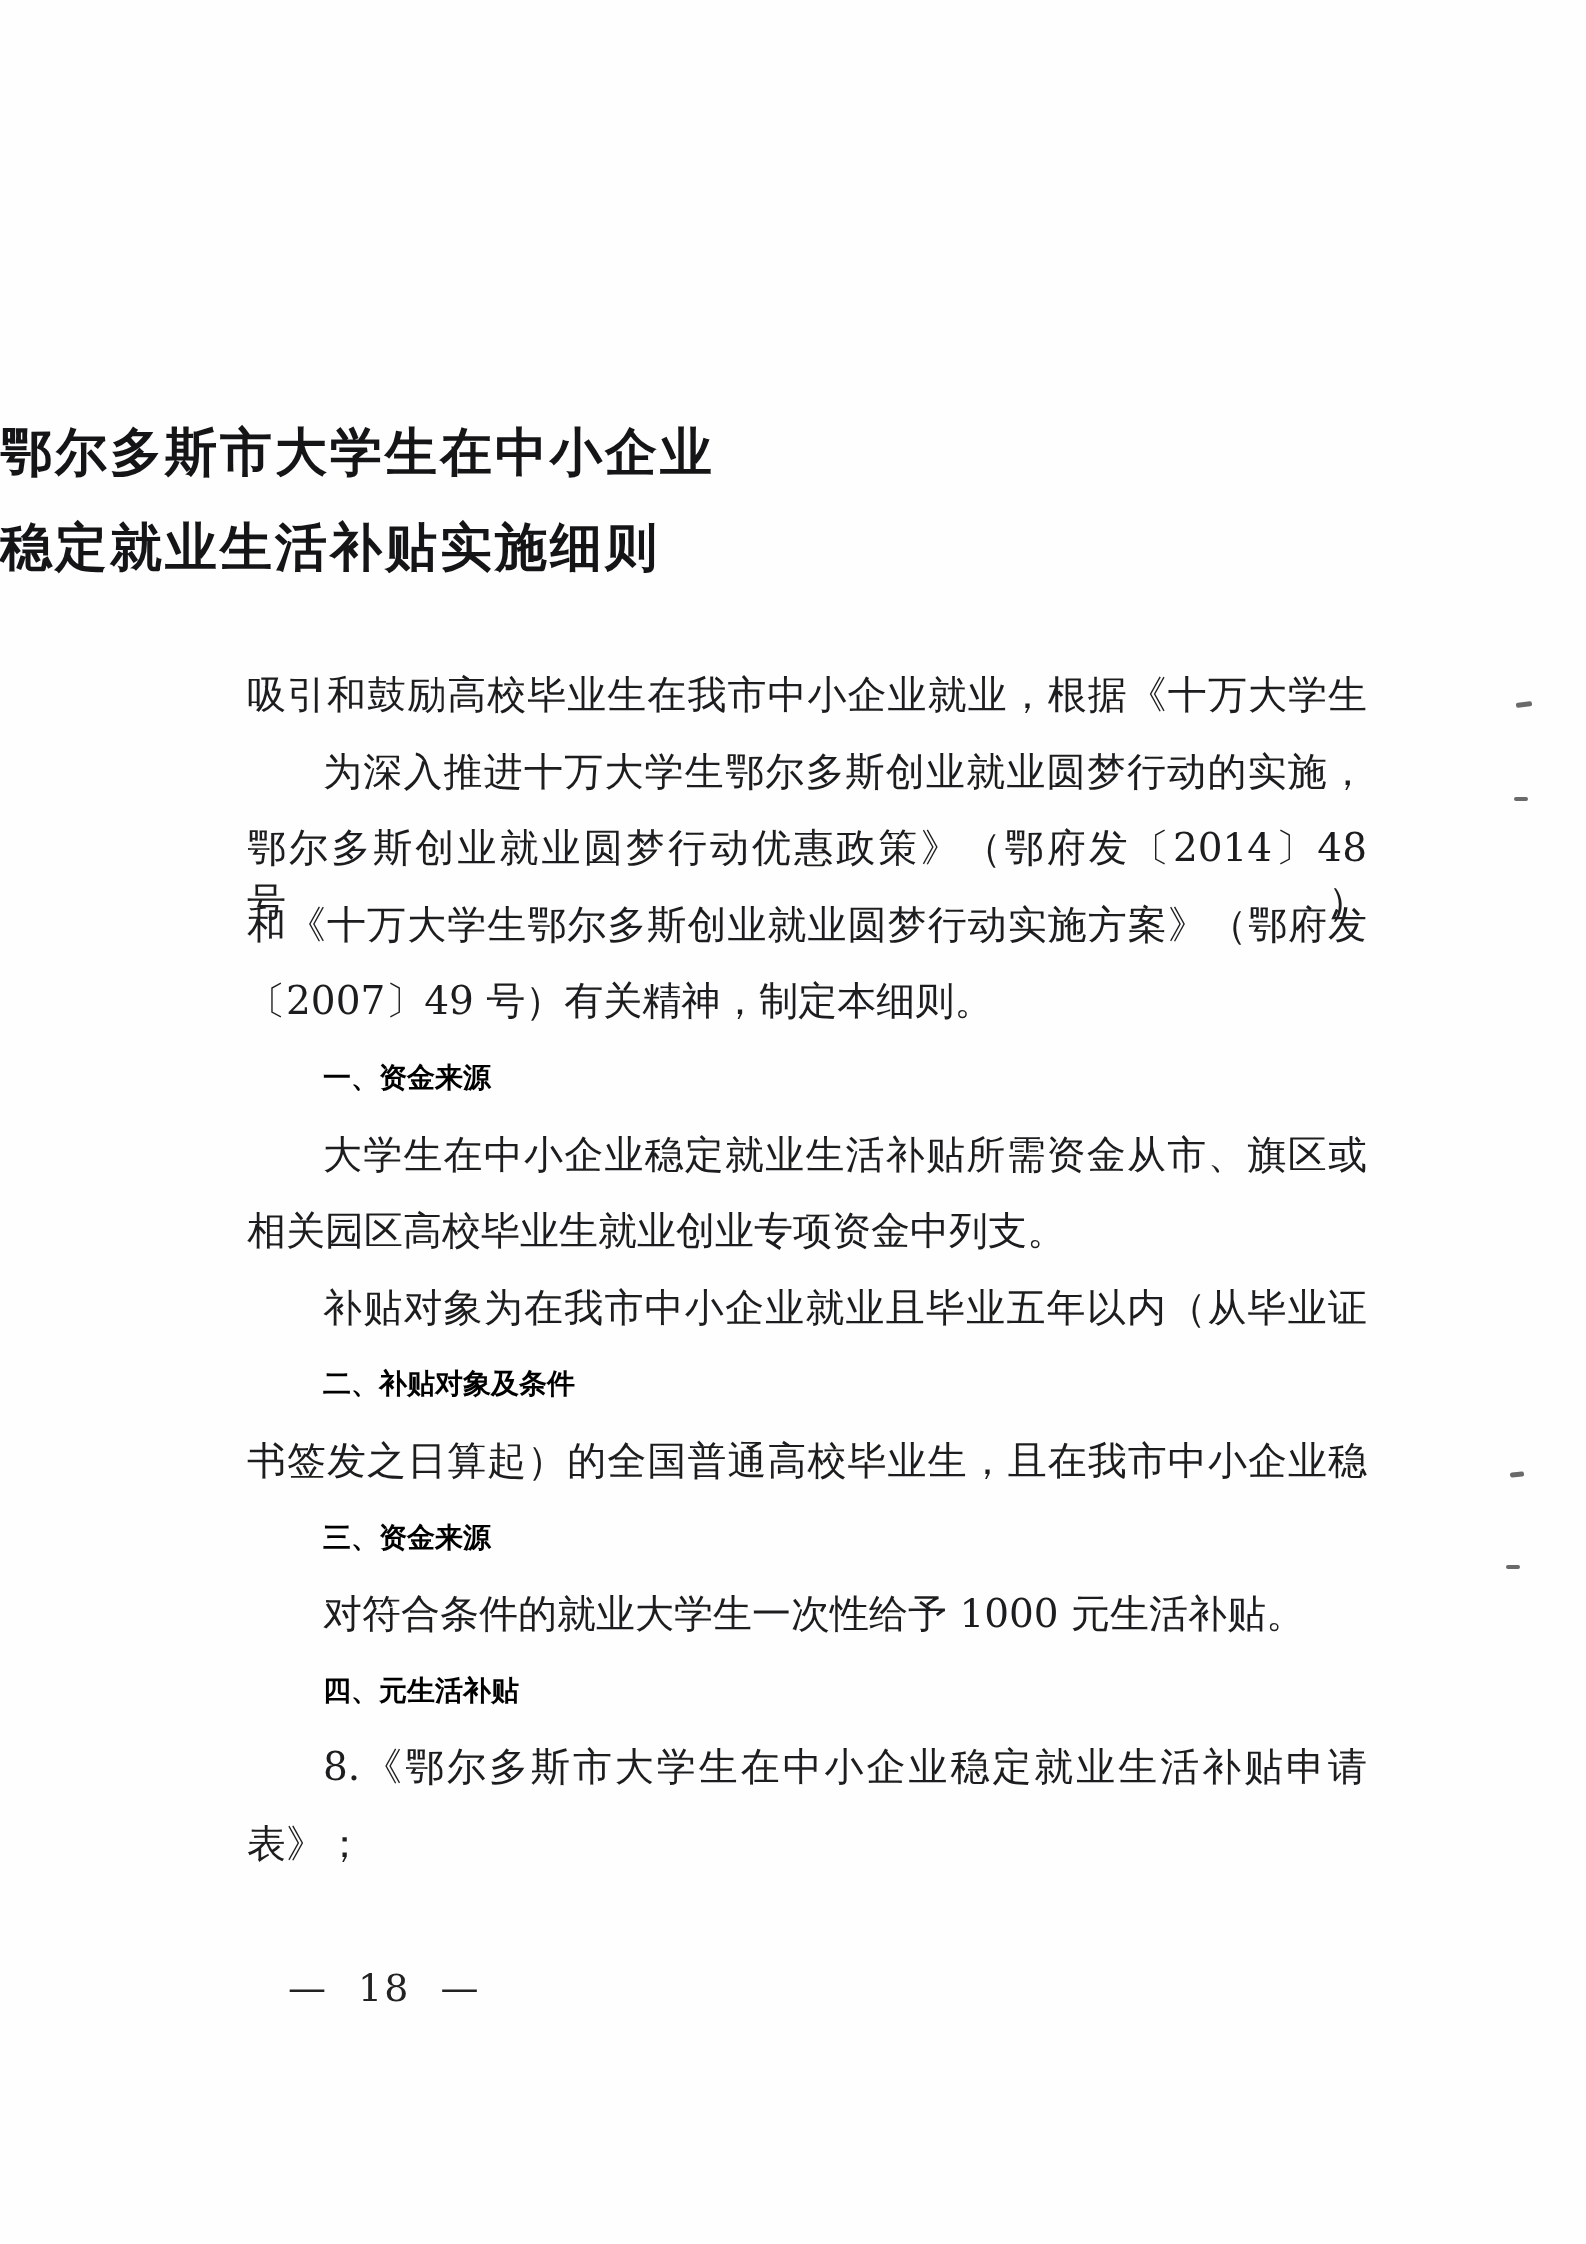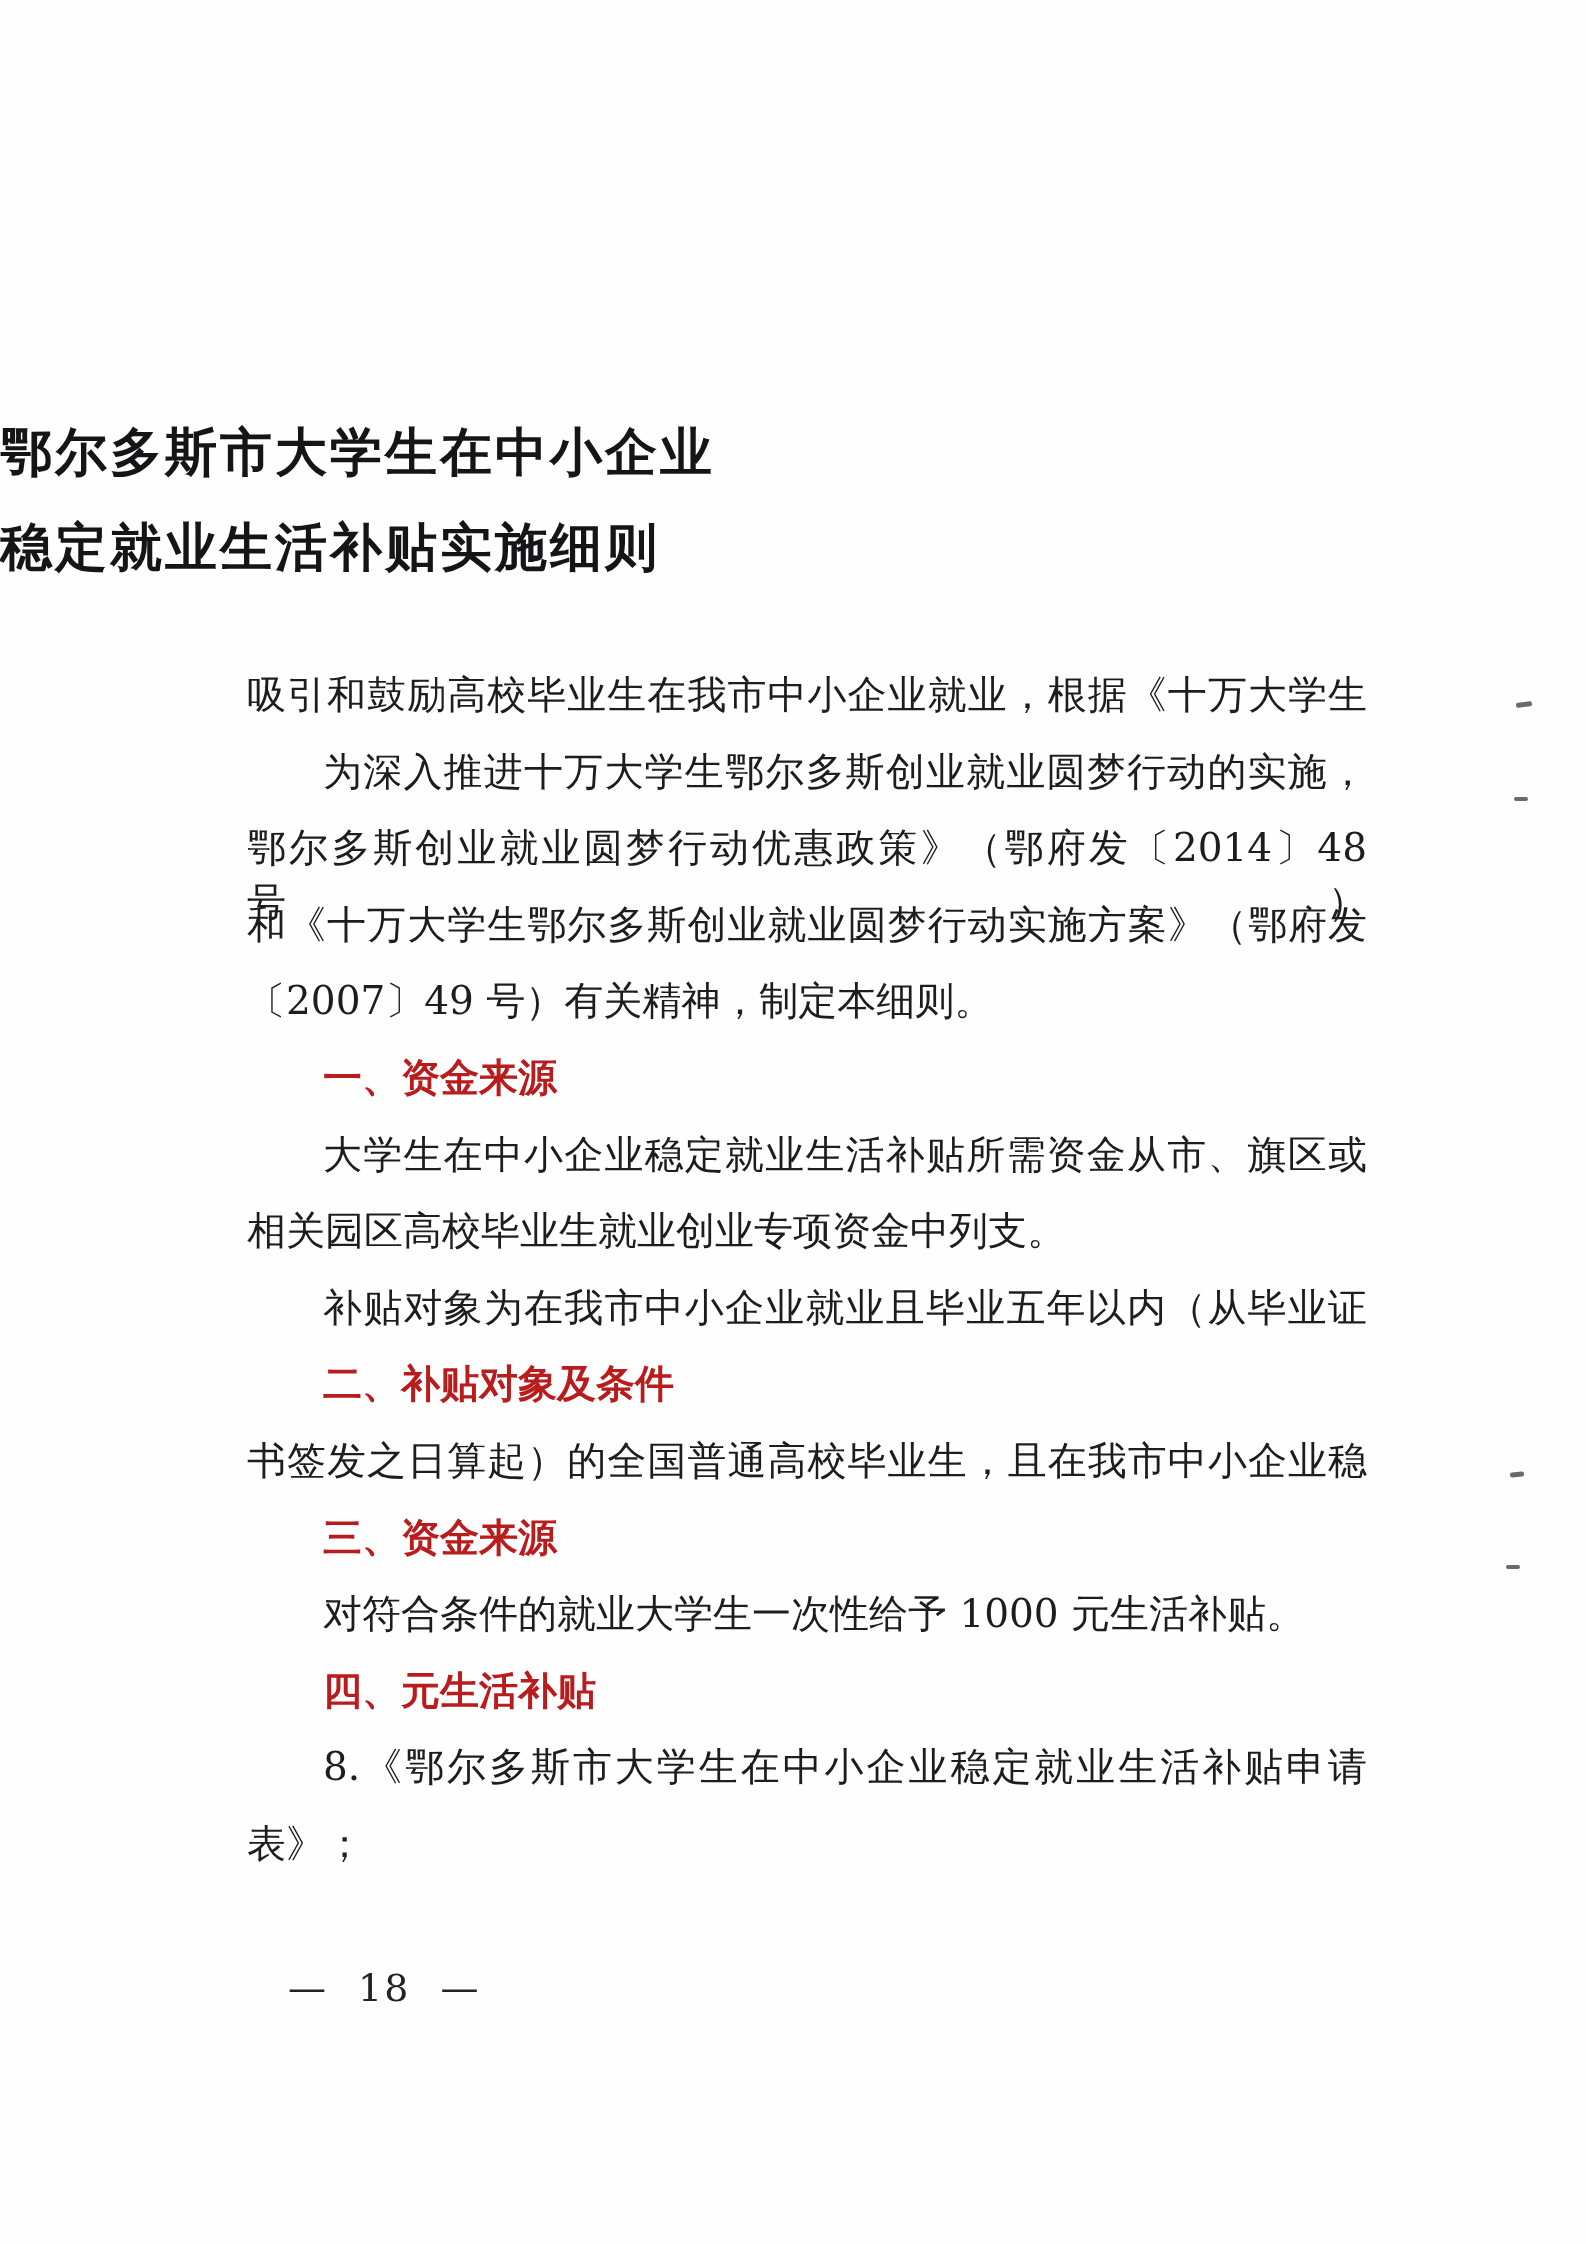--- a/index.html
+++ b/index.html
@@ -26,22 +26,22 @@
     font-size:39px;
     color:#1d1d1f;
     white-space:normal;
   }
   .fill{text-align:justify;text-align-last:justify;}
   .ind{padding-left:76px;}
   .hd{
     font-weight:700;
     font-family:"DejaVu Sans","Liberation Sans",sans-serif;
     padding-left:76px;
-    font-size:39px;
-    color:#b91c1c;
+    font-size:28px;
+    color:#000000;
   }
   
   .footer{
     position:absolute;left:288px;top:1966px;
     font-size:38px;line-height:44px;
     letter-spacing:2px;word-spacing:16px;
     color:#222;
   }
   
   .mark{position:absolute;background:#6a6a6a;border-radius:2px;}

